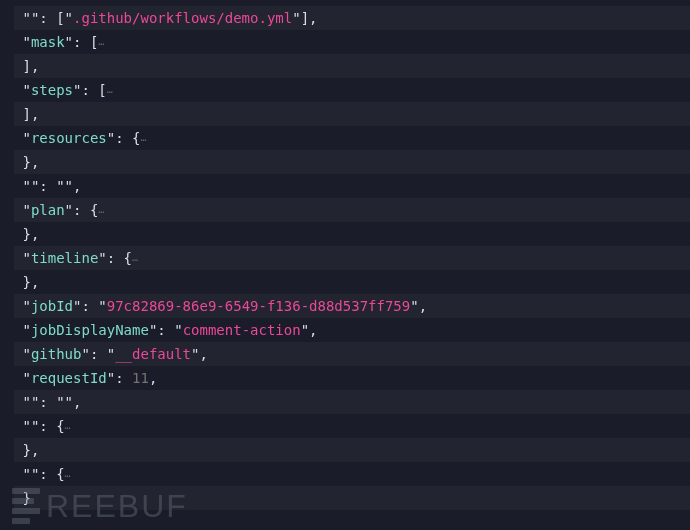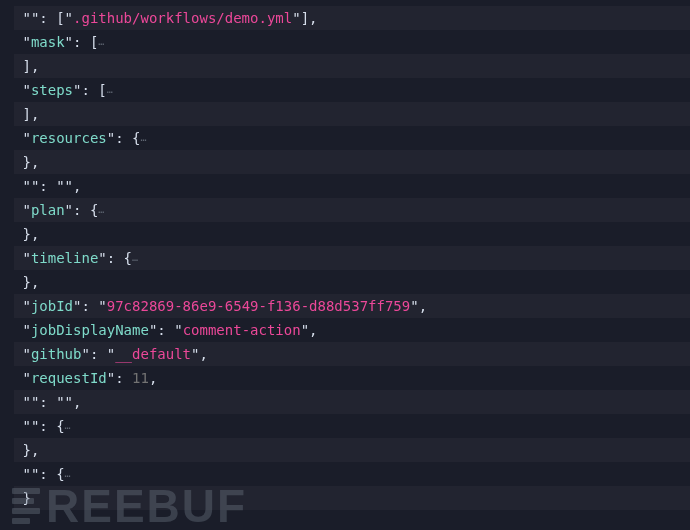--- a/index.html
+++ b/index.html
@@ -29,22 +29,22 @@
   .k   { color: #7fdbca; }   
   .p   { color: #d6deeb; }   
   .s   { color: #ec4899; }   
   .n   { color: #737373; }   
   .fold{ color: #5f6672; font-size: 10px; position: relative; top: -1px; }
   .watermark {
     position: absolute;
     left: 12px;
     bottom: 6px;
     font-family: Arial, Helvetica, sans-serif;
-    font-weight: 700;
-    font-size: 46px;
+    font-weight: 400;
+    font-size: 32px;
     letter-spacing: 2px;
     color: rgba(110,120,135,0.38);
     z-index: 2;
     display: flex;
     align-items: center;
     gap: 4px;
     pointer-events: none;
     user-select: none;
   }
   .wm-glyph {

